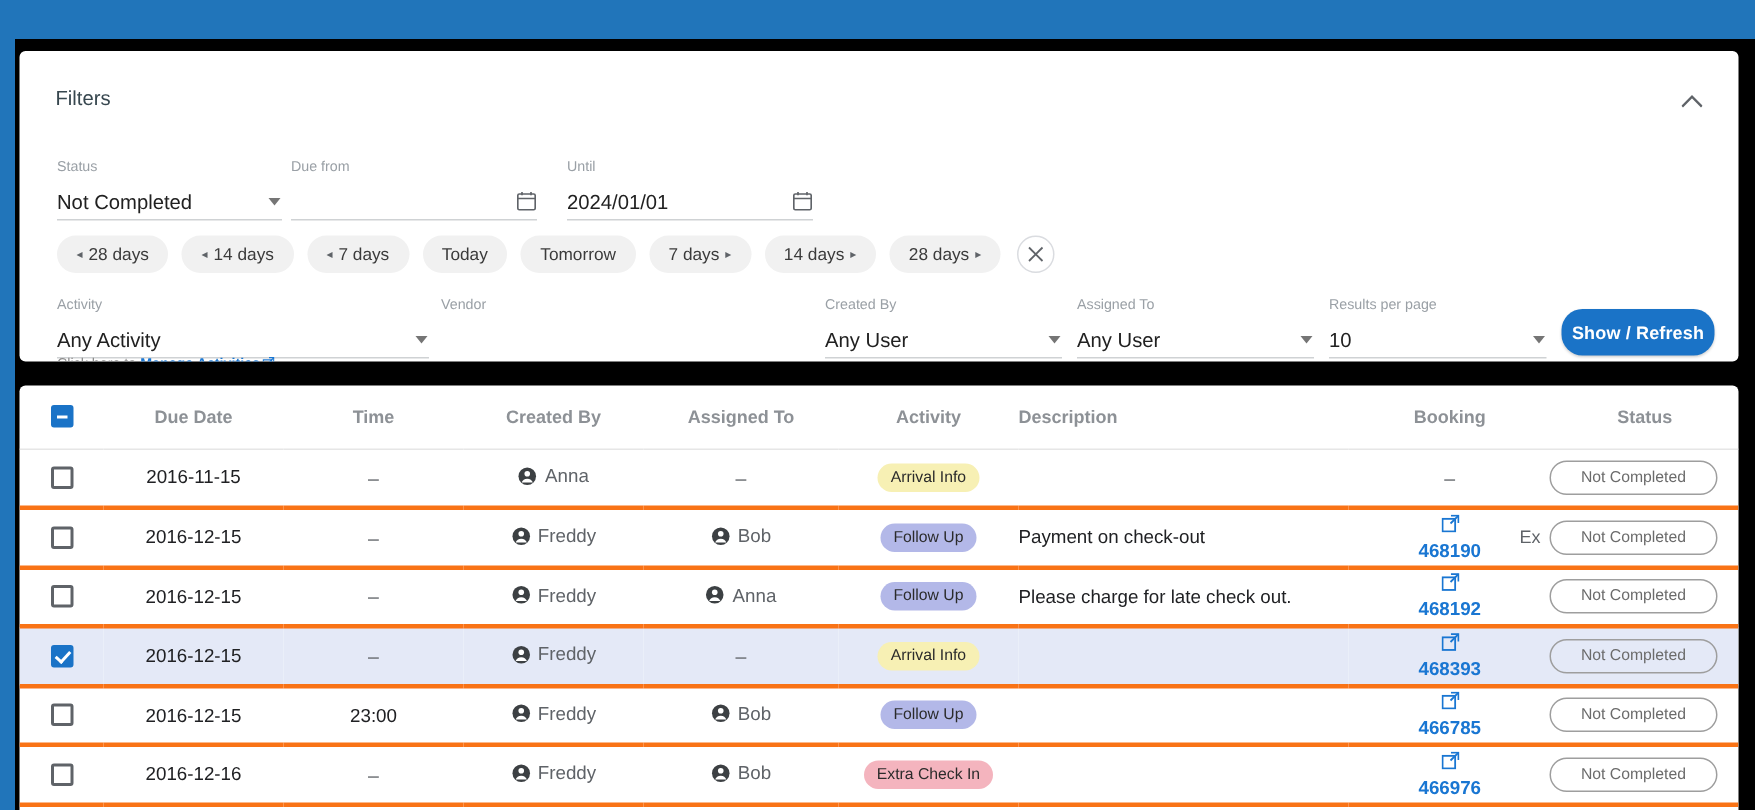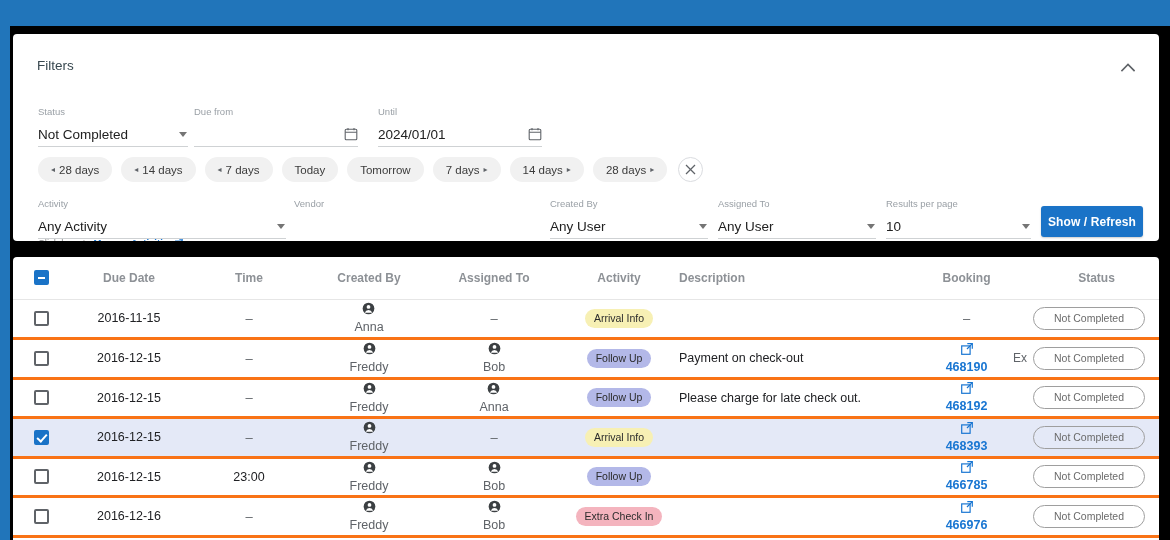--- a/index.html
+++ b/index.html
@@ -107,21 +107,21 @@
   .manage-line a {
     color: #1976d2; font-weight: bold; text-decoration: none;
   }
   .ext-sm { display: inline-block; vertical-align: -1px; margin-left: 2px; }
 
   .show-refresh {
     position: absolute; left: 1028px; top: 172px;
     width: 102px; height: 31px;
     background: #1a73c7;
     color: #fff; font-size: 12px; font-weight: bold;
-    border: none; border-radius: 3px;
+    border: none; border-radius: 14px;
     cursor: pointer;
     box-shadow: 0 1px 2px rgba(0,0,0,0.2);
     letter-spacing: .1px;
   }
 
   
   .table-card {
     position: absolute;
     left: 3px; top: 231px;
     width: 1146px; height: 302px;
@@ -189,21 +189,21 @@
     position: relative;
   }
   .cbx.indeterminate::after {
     content: "";
     position: absolute; left: 2px; top: 4.5px;
     width: 7px; height: 2px; background: #fff;
   }
 
   .person {
     display: inline-flex; align-items: center; gap: 5px;
-    color: #5f6368; font-size: 12.5px; flex-direction: column;
+    color: #5f6368; font-size: 12.5px;
   }
   .person svg { display: block; }
   .dash { color: #5f6368; font-size: 13px; }
 
   .badge {
     display: inline-block;
     padding: 3px 9px 4px;
     border-radius: 11px;
     font-size: 10.5px;
     line-height: 12px;

